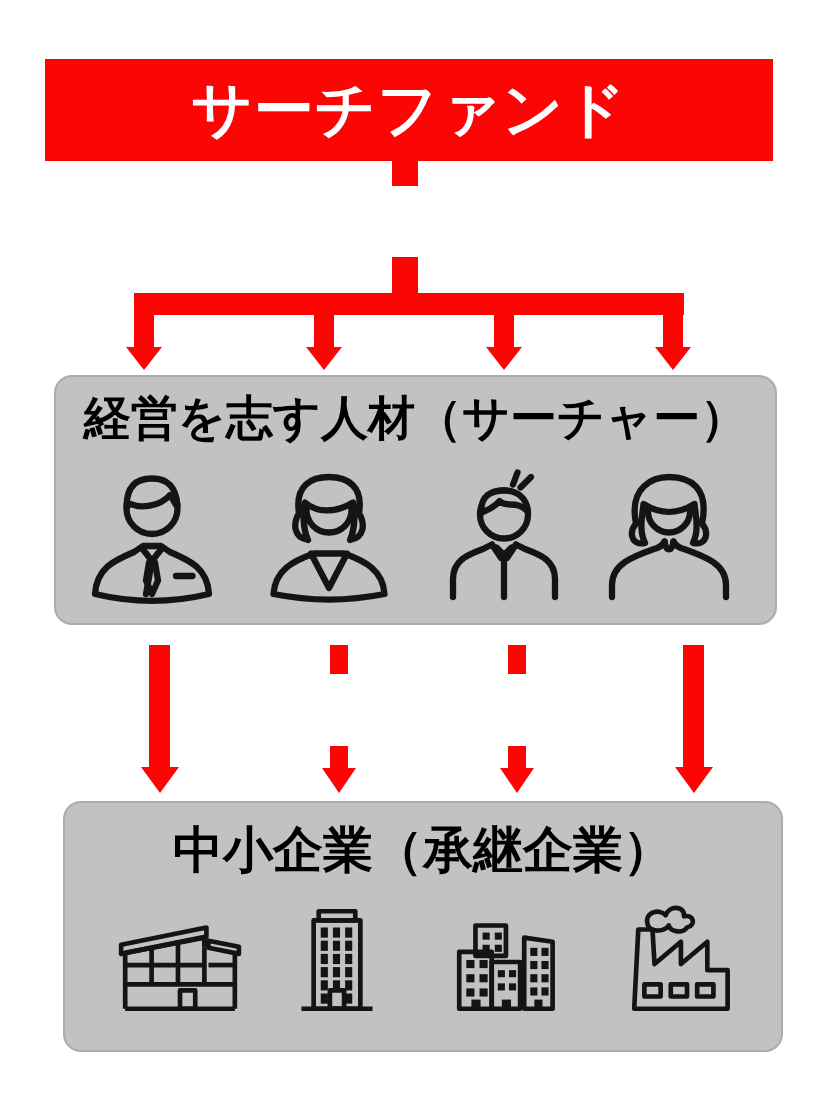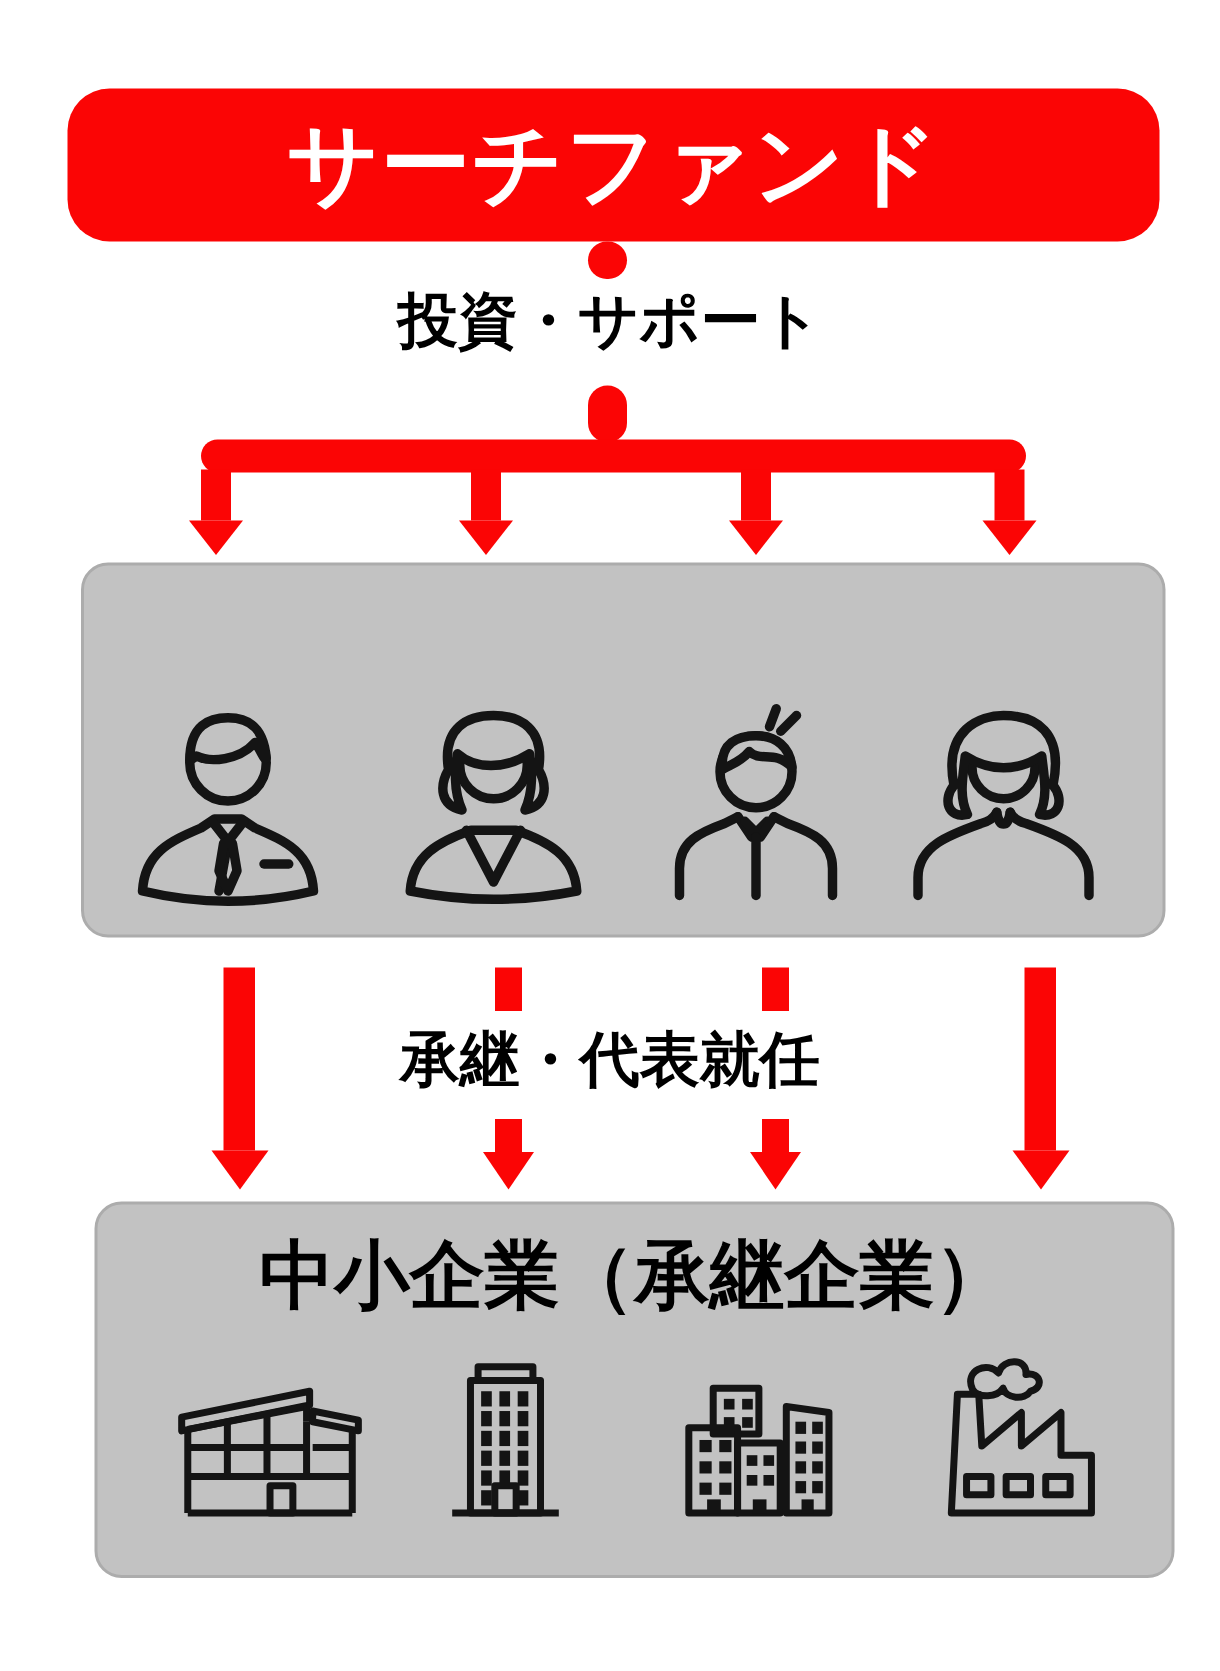--- a/index.html
+++ b/index.html
@@ -1,20 +1,20 @@
 <!DOCTYPE html>
 <html style="--accent_red: #fb0505; --box_gray: #c2c2c2; --box_border: #acacac; --icon_ink: #141414;"><head>
 <meta charset="utf-8">
 <style>
   html,body{margin:0;padding:0;background:#ffffff;}
   .canvas{
     position:relative;width:813px;height:1114px;background:#ffffff;overflow:hidden;
     font-family:"Liberation Sans","DejaVu Sans",sans-serif;
   }
-  .abs{position:absolute;border-radius:28px;}
+  .abs{position:absolute;}
   .red{background:var(--accent_red,#fb0000);}
   
   .banner{
     left:45px;top:59px;width:728px;height:102px;
     display:flex;align-items:center;justify-content:center;
     color:#ffffff;font-size:60px;font-weight:800;letter-spacing:1px;
   }
   
   .stub1{left:392px;top:161px;width:26px;height:25px;}
   .stub2{left:392px;top:257px;width:26px;height:38px;}
@@ -51,21 +51,20 @@
 <body>
 
 <div class="canvas">
 
   <div class="abs red banner">
     <span>サーチファンド</span>
   </div>
 
   <div class="abs red stub1"></div>
 
-  <div class="abs flow-label label-invest">投資・サポート</div>
 
   <div class="abs red stub2"></div>
 
   <div class="abs red hbar"></div>
 
   <div>
     <div class="shaft" style="left:134px;top:313px;width:20px;height:34px"></div>
     <div class="head" style="left:126px;top:347px"></div>
   </div>
   <div>
@@ -75,20 +74,21 @@
   <div>
     <div class="shaft" style="left:494px;top:313px;width:20px;height:34px"></div>
     <div class="head" style="left:486px;top:347px"></div>
   </div>
   <div>
     <div class="shaft" style="left:663px;top:313px;width:20px;height:34px"></div>
     <div class="head" style="left:655px;top:347px"></div>
   </div>
 
   <div class="abs graybox box1">
+    <div class="box-title">経営を志す人材（サーチャー）</div>
 
     <div class="icon person-icon" style="left:21px">
       <svg viewBox="0 0 100 100" width="150" height="156" fill="none" stroke="#141414" stroke-width="4.2" stroke-linecap="round" stroke-linejoin="round">
         <circle cx="50" cy="31" r="17"></circle>
         <path d="M33,30 C33,14 42,11 50,11 C61,11 66,17 67,29 C66,30 65,26 62,22 C55,30 42,31 36,28 L33,30 Z" fill="#c2c2c2"></path>
         <path d="M12,88 C13,71 24,66 38,60 L44,56 L56,56 L62,60 C76,66 87,71 88,88 C63,94 37,94 12,88 Z"></path>
         <path d="M43,57 L50,66 L46,88"></path>
         <path d="M57,57 L50,66"></path>
         <path d="M48,67 L52,67 L54,79 L50,88 L46,79 Z"></path>
         <path d="M66,76 L77,76"></path>
@@ -141,21 +141,20 @@
   <div>
     <div class="shaft" style="left:508px;top:645px;width:18px;height:29px"></div>
     <div class="shaft" style="left:508px;top:746px;width:18px;height:22px"></div>
     <div class="head" style="left:500px;top:768px;border-left-width:17px;border-right-width:17px;border-top-width:25px"></div>
   </div>
   <div>
     <div class="shaft" style="left:683px;top:645px;width:21px;height:122px"></div>
     <div class="head" style="left:675px;top:767px;border-left-width:19px;border-right-width:19px;border-top-width:26px"></div>
   </div>
 
-  <div class="abs flow-label label-succession">承継・代表就任</div>
 
   <div class="abs graybox box2">
     <div class="box-title">中小企業（承継企業）</div>
 
     <div class="icon building-icon" style="left:48px">
       <svg viewBox="0 0 130 110" width="132" height="148" fill="none" stroke="#141414" stroke-width="4.6" stroke-linejoin="round">
         <path d="M8,48 L8,39 L92,22 L92,31 Z"></path>
         <path d="M12,47 L12,102"></path>
         <path d="M12,47 L90,32"></path>
         <path d="M38,42 L38,78"></path>

